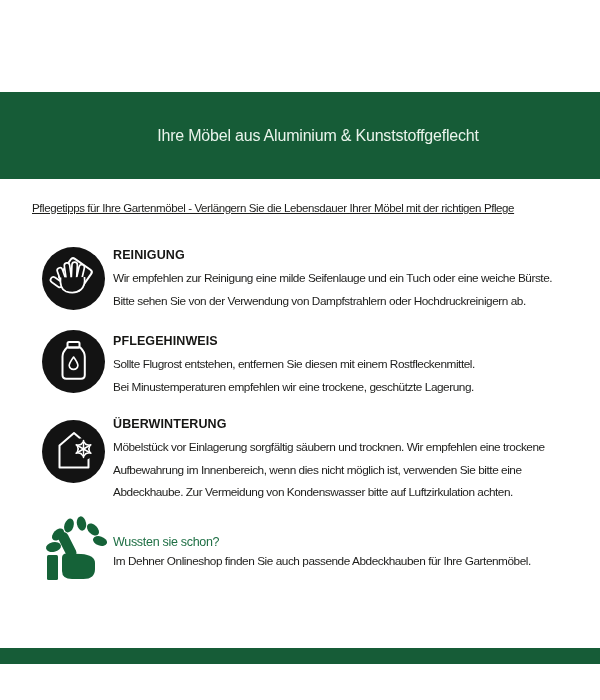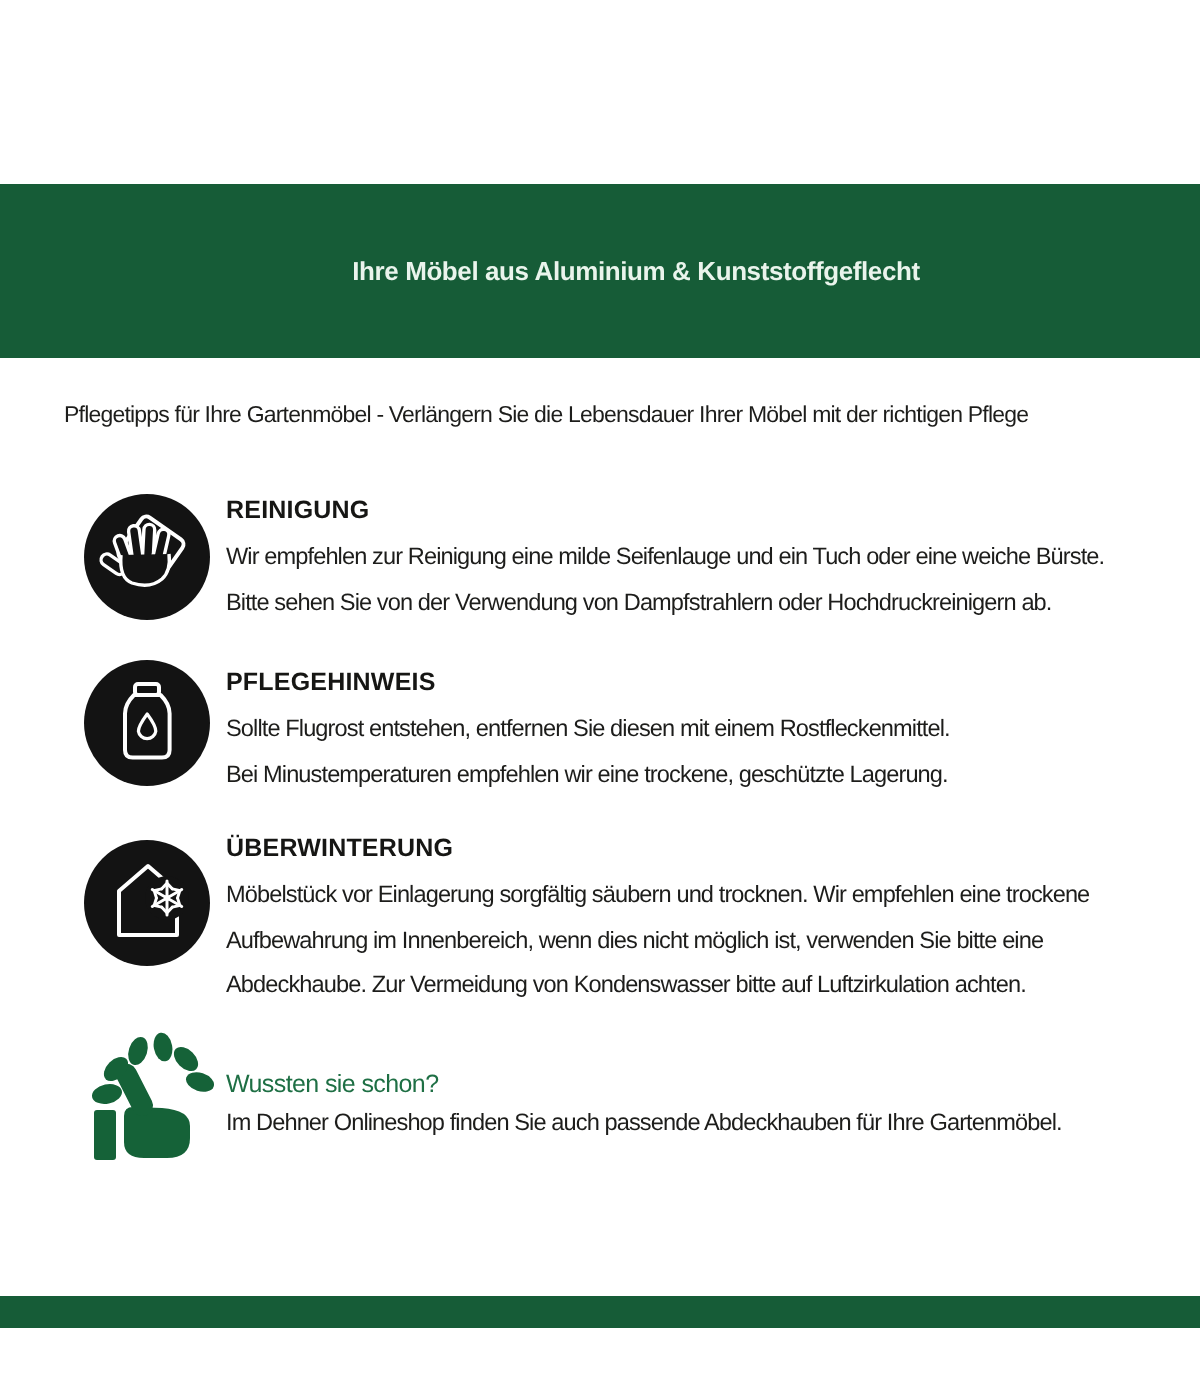--- a/index.html
+++ b/index.html
@@ -5,25 +5,25 @@
   html,body{margin:0;padding:0;background:#fff;}
   .canvas{
     position:relative;width:600px;height:700px;background:#ffffff;
     font-family:"Liberation Sans", sans-serif;color:#1d1d1b;overflow:hidden;
   }
   .header-band{
     position:absolute;left:0;right:0;top:92px;height:87px;background:#165c37;
     display:flex;align-items:center;justify-content:center;
   }
   .page-title{
-    color:#eaf4ec;font-size:13px;font-weight:bold;letter-spacing:-0.2px;white-space:nowrap;margin-left:36px;
+    color:#eaf4ec;font-size:16px;font-weight:normal;letter-spacing:-0.2px;white-space:nowrap;margin-left:36px;
   }
   .intro{
     position:absolute;left:32px;top:202px;font-size:11.5px;letter-spacing:-0.4px;
-    color:#1d1d1b;white-space:nowrap;
+    color:#1d1d1b;white-space:nowrap;text-decoration:underline;
   }
   .row{position:absolute;left:42px;width:548px;}
   .row .icon{position:absolute;left:0;top:0;}
   .row .txt{position:absolute;left:71px;width:492px;}
   .sec-heading{
     font-size:12.5px;font-weight:bold;letter-spacing:0.1px;margin:0 0 5px 0;color:#161614;
   }
   .sec-body{
     font-size:11.8px;line-height:22.5px;letter-spacing:-0.45px;color:#1d1d1b;
     white-space:pre-line;margin:0;

